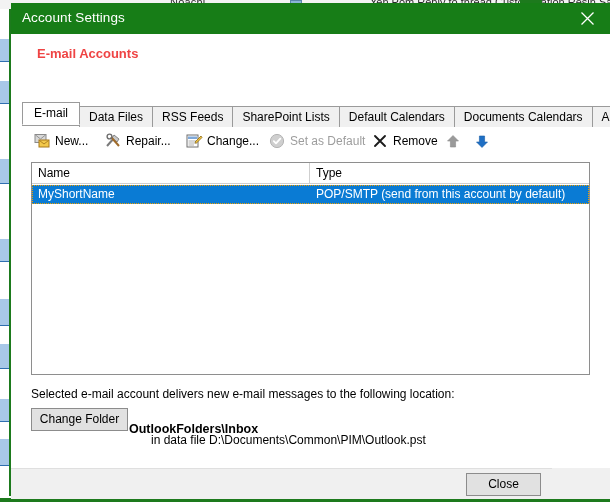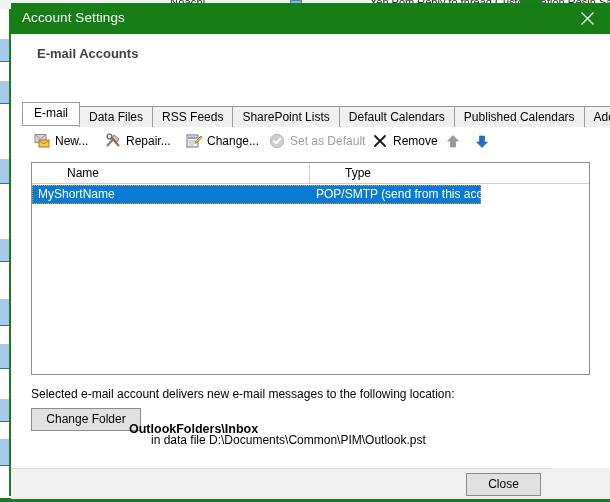--- a/index.html
+++ b/index.html
@@ -142,21 +142,21 @@
     left: 0; top: 31px;
     width: 599px; height: 434px;
     background: #ffffff;
   }
 
   .hdr-title {
     position: absolute;
     left: 26px; top: 12px;
     font-size: 13px;
     font-weight: bold;
-    color: #404040;
+    color: #ef4444;
   }
   .hdr-sub {
     position: absolute;
     left: 42px; top: 32px;
     font-size: 12px;
     color: #000000;
   }
 
   
   #tabstrip {
@@ -246,32 +246,31 @@
   }
   #listhead .hcell {
     position: absolute;
     top: 0;
     height: 20px;
     line-height: 20px;
     font-size: 12px;
     color: #000000;
     padding-left: 6px;
     box-sizing: border-box;
-    margin-left: 29px;
   }
   #listhead .hsep {
     position: absolute;
     top: 0;
     width: 1px; height: 20px;
     background: #cfcfcf;
   }
   .lrow {
     position: absolute;
     left: 0;
-    width: 449px;
+    width: 557px;
     height: 19px;
     box-sizing: border-box;
   }
   .lrow.selected {
     background: #0a7bd4;
     outline: 1px dotted #f0a000;
     outline-offset: -1px;
   }
   .lrow .lcell {
     position: absolute;
@@ -288,21 +287,21 @@
   
   .deliver-label {
     position: absolute;
     left: 20px; top: 353px;
     font-size: 12px;
     color: #000000;
   }
   #change-folder-btn {
     position: absolute;
     left: 20px; top: 374px;
-    width: 110px; height: 23px;
+    width: 97px; height: 23px;
     background: #e1e1e1;
     border: 1px solid #8c8c8c;
     box-sizing: border-box;
     font-family: "Liberation Sans", sans-serif;
     font-size: 12px;
     color: #000000;
     text-align: center;
     line-height: 21px;
     cursor: default;
     padding: 0;
@@ -395,21 +394,21 @@
 
     <div class="hdr-title">E-mail Accounts</div>
 
     <div id="tabstrip">
       <div class="tabs-inner">
         <div class="tab active">E-mail</div>
         <div class="tab">Data Files</div>
         <div class="tab">RSS Feeds</div>
         <div class="tab">SharePoint Lists</div>
         <div class="tab">Default Calendars</div>
-        <div class="tab">Published Calendars</div>
+        <div class="tab">Documents Calendars</div>
         <div class="tab">Address Books</div>
       </div>
     </div>
 
     <div id="toolbar">
 
       <div class="tbtn" style="left:11px">
         <span class="ticon">
           <svg width="17" height="16" viewBox="0 0 17 16">
             <rect x="1" y="1.5" width="11" height="8" fill="#d8d8d8" stroke="#8a8a8a" stroke-width="1"></rect>

